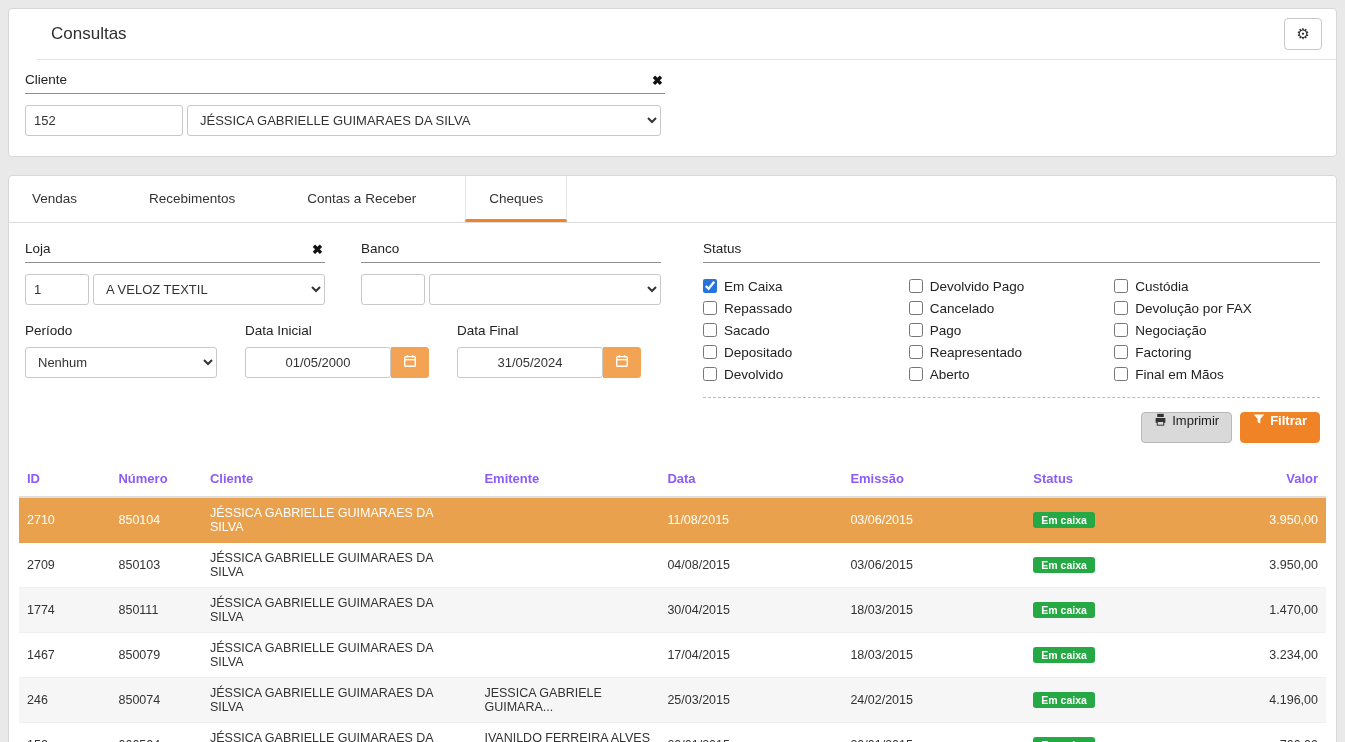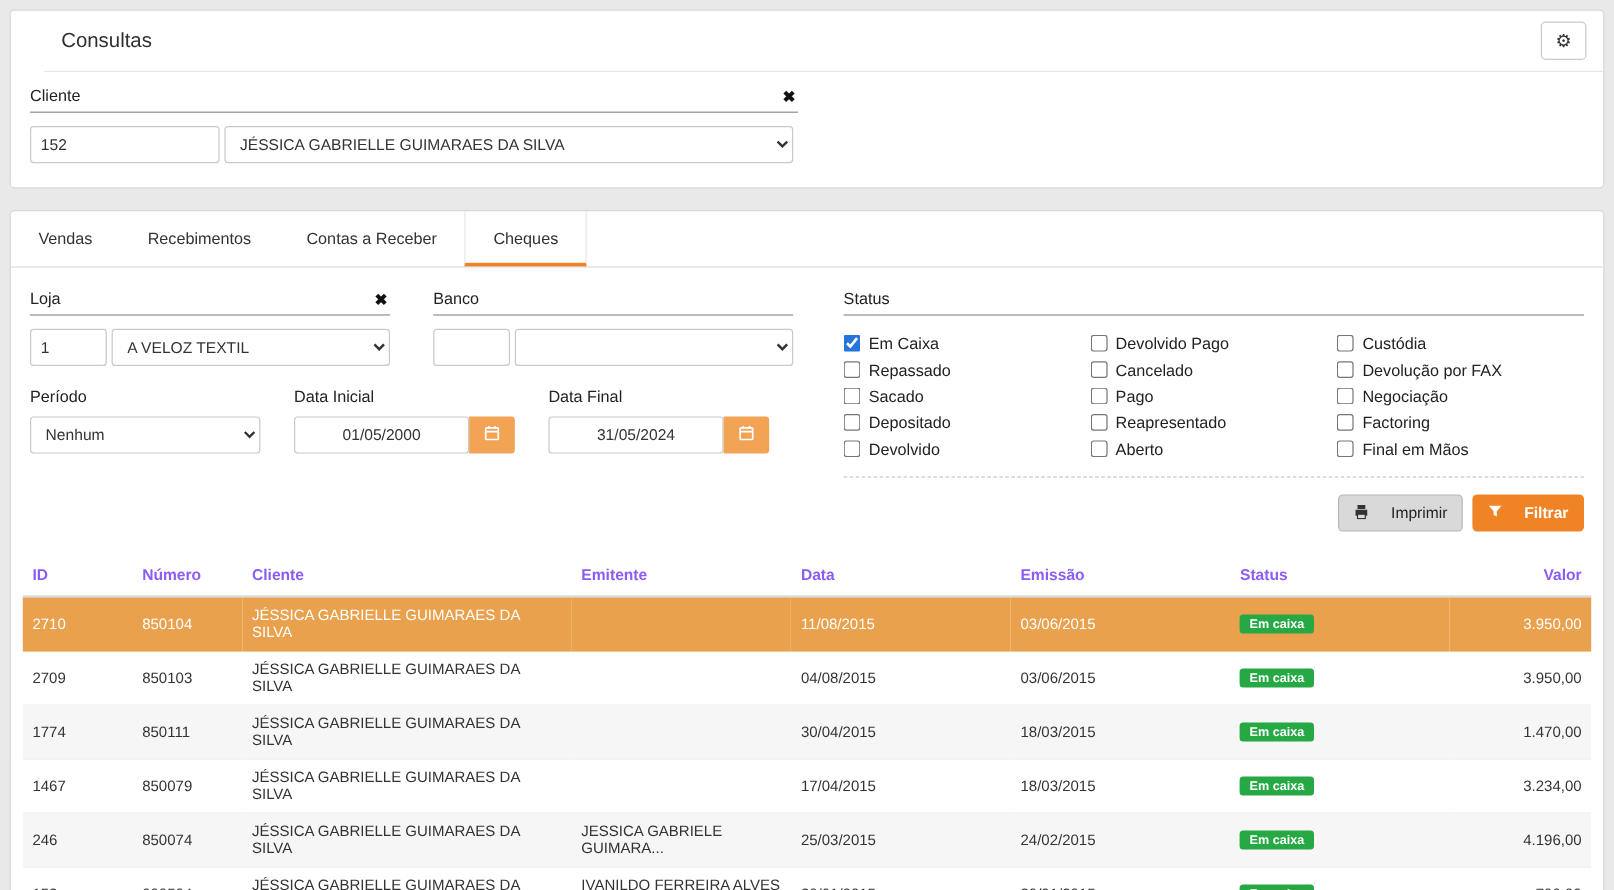--- a/index.html
+++ b/index.html
@@ -42,21 +42,21 @@
   .inputs-row { display: flex; gap: 4px; margin-top: 11px; }
   input[type="text"], select {
     height: 31px; border: 1px solid #c9c9c9; border-radius: 3px;
     padding: 0 8px; font-size: 13px; color: #333; background: #fff;
     font-family: inherit;
   }
   .w-code { width: 158px; }
   .w-client { width: 474px; }
   
   .card2 { margin-top: 18px; }
-  .tabbar { display: flex; border-bottom: 1px solid #ddd; }
+  .tabbar { display: flex; border-bottom: 1px solid #ddd; gap: 26px; }
   .tab {
     padding: 15px 23px 13px; font-size: 13.5px; color: #333; cursor: pointer;
     border-bottom: 3px solid transparent;
   }
   .tab.active {
     border-left: 1px solid #e6e6e6; border-right: 1px solid #e6e6e6;
     border-bottom: 3px solid var(--accent);
   }
   .filters { padding: 18px 16px 10px; display: flex; }
   .filters-left { width: 652px; flex: none; }
@@ -90,21 +90,21 @@
     grid-template-columns: repeat(3, 1fr);
     grid-template-rows: repeat(5, 22px);
     grid-auto-flow: column; row-gap: 0;
   }
   .chk { display: flex; align-items: center; gap: 7px; font-size: 13.5px; color: #222; cursor: pointer; }
   .chk input { width: 14px; height: 14px; accent-color: var(--check-blue); margin: 0; cursor: pointer; }
   .dashed-sep { border-top: 1px dashed #bbb; margin-top: 12px; height: 0; }
   .actions-row { display: flex; justify-content: flex-end; gap: 8px; padding: 4px 16px 14px; }
   .btn {
     height: 31px; border-radius: 4px; font-size: 13px; cursor: pointer;
-    display: inline-flex; align-items: center; gap: 18px; padding: 0 12px;
+    display: inline-flex; align-items: flex-start; gap: 5px; padding: 0 12px;
     font-family: inherit;
   }
   .btn-gray { background: #d9d9d9; border: 1px solid #b8b8b8; color: #222; }
   .btn-orange { background: var(--accent); border: 1px solid var(--accent); color: #fff; font-weight: bold; }
   
   .table-wrap { padding: 4px 10px 12px; }
   table { width: 100%; border-collapse: collapse; }
   th {
     text-align: left; font-size: 13px; font-weight: bold; color: #8b5cf6;
     padding: 10px 8px; border-bottom: 2px solid #dedede; cursor: pointer;

